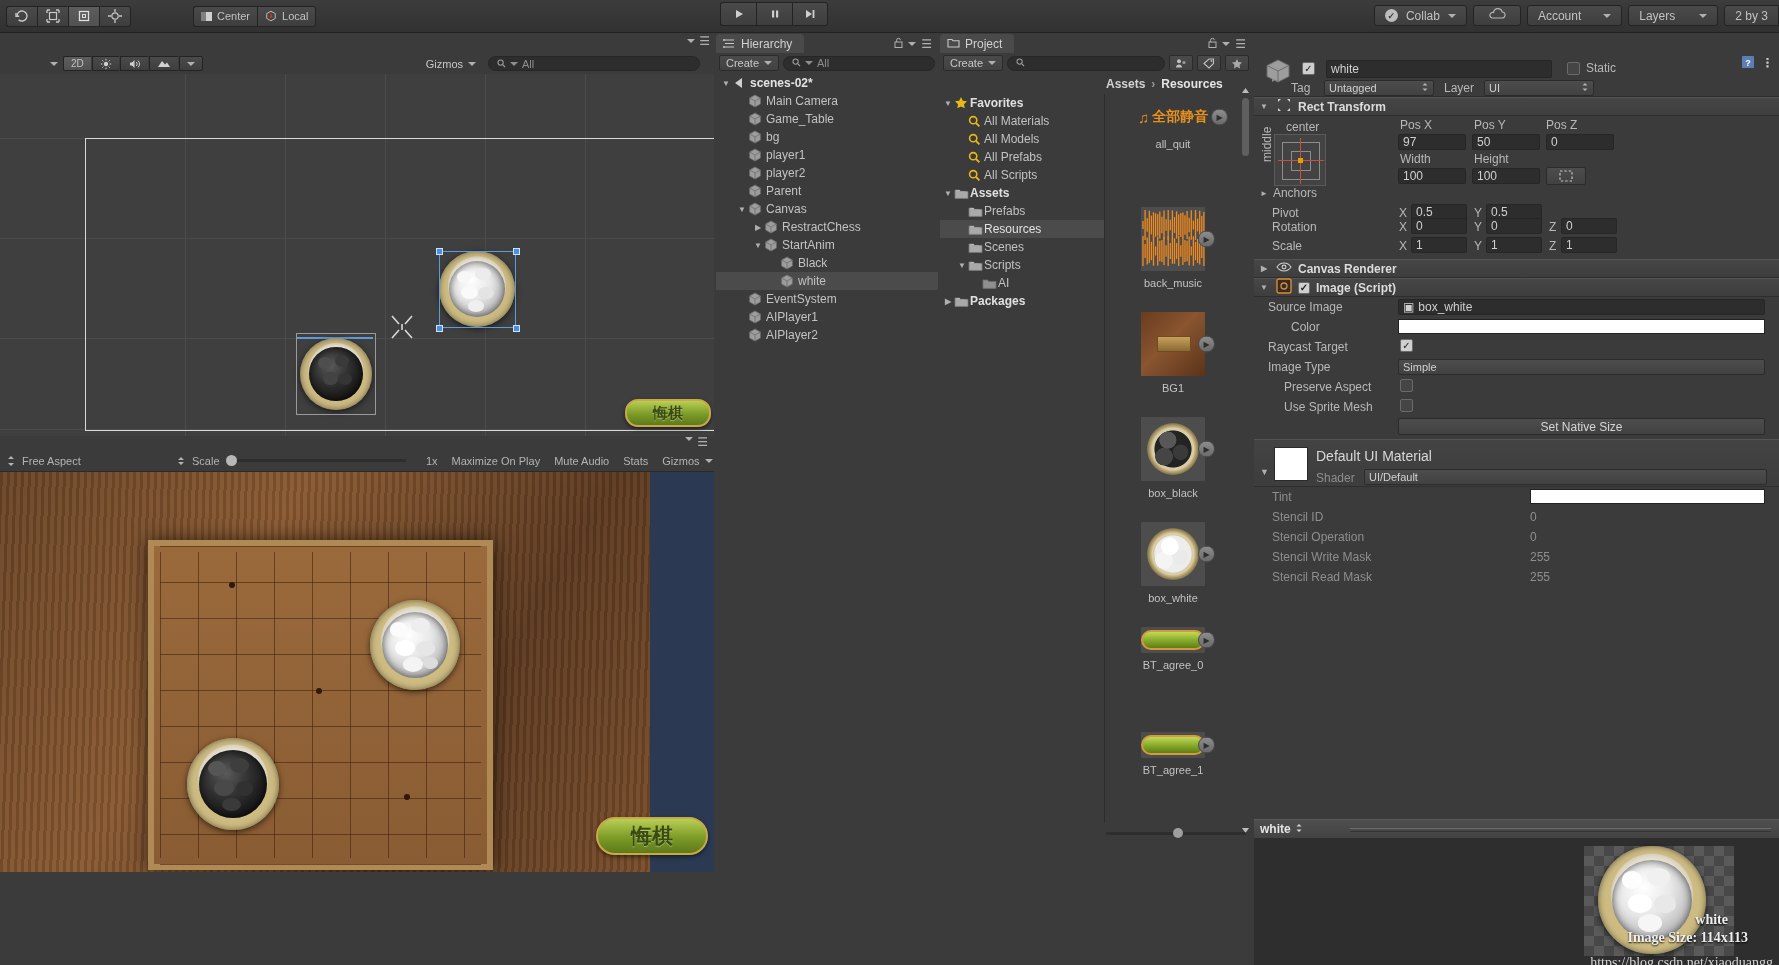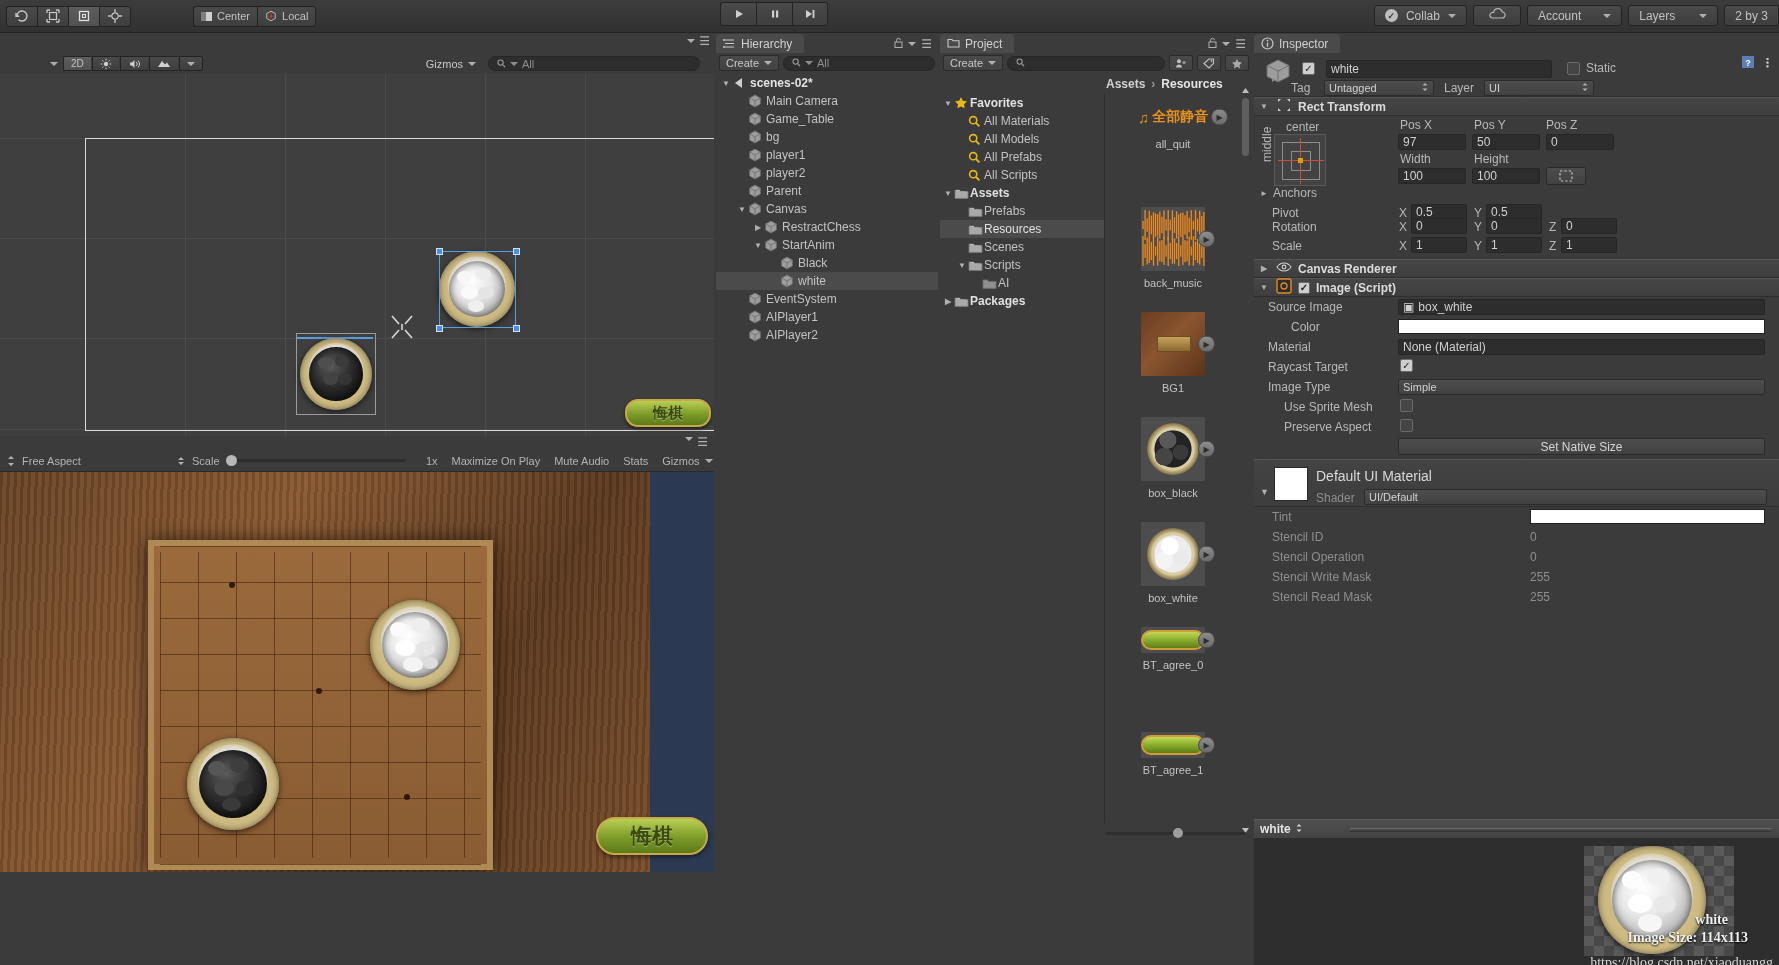--- a/index.html
+++ b/index.html
@@ -1025,32 +1025,20 @@
     </div>
   </div>
 
   <div class="abs" style="left:166px;bottom:2px;right:6px;height:12px;display:flex;align-items:center;">
     <div style="position:absolute;left:0;right:0;height:3px;background:#2e2e2e;border-radius:2px;"></div>
     <div style="position:absolute;left:48%;width:10px;height:10px;border-radius:50%;background:#9e9e9e;"></div>
   </div>
 </div>
 
 <div id="inspector" class="panel">
-  <div class="tabbar">
-    <div class="tab">
-      <span class="ticon">
-        <svg width="13" height="13" viewBox="0 0 13 13">
-            <circle cx="6.5" cy="6.5" r="5.5" fill="none" stroke="#c8c8c8" stroke-width="1.2"></circle>
-            <circle cx="6.5" cy="3.6" r="0.9" fill="#c8c8c8"></circle>
-            <path d="M6.5 5.6v4.2" stroke="#c8c8c8" stroke-width="1.3"></path>
-          </svg>
-      </span>
-      <span>Inspector</span>
-    </div>
-  </div>
 
   <div id="insp-body">
 
     <div class="insp-head">
       <div class="abs" style="left:10px;top:5px;">
         <svg width="30" height="26" viewBox="0 0 30 26">
             <path d="M14 2 25 7.5v11L14 24 3 18.5v-11z" fill="#9d9d9d" stroke="#6d6d6d"></path>
             <path d="M3 7.5 14 13l11-5.5M14 13v11" stroke="#6d6d6d" fill="none"></path>
             <path d="M8 20v4l3-2z" fill="#8c8c8c"></path>
           </svg>
@@ -1232,41 +1220,35 @@
           <span class="abs tf" style="left:144px;right:14px;top:2px;">
             <span style="margin-right:4px;">▣</span>
             <span>box_white</span>
           </span>
         </div>
         <div style="position: relative; height: 20px;">
           <span class="abs lbl" style="left:14px;top:3px;margin-left:23px;">Color</span>
           <span class="abs" style="left:144px;right:14px;top:2px;height:15px;background:#ffffff;border:1px solid #222;"></span>
         </div>
         <div style="position: relative; height: 20px;">
-          <span class="abs lbl" style="left:14px;top:3px;">Material</span>
-          <span class="abs tf" style="left:144px;right:14px;top:2px;">
-            <span>None (Material)</span>
-          </span>
-        </div>
-        <div style="position: relative; height: 20px;">
           <span class="abs lbl" style="left:14px;top:3px;">Raycast Target</span>
           <span class="abs chk" style="left:146px;top:2px;">✓</span>
         </div>
         <div style="position: relative; height: 20px;">
           <span class="abs lbl" style="left:14px;top:3px;">Image Type</span>
           <span class="abs pop" style="left:144px;right:14px;top:2px;text-align:center;">
             <span>Simple</span>
           </span>
         </div>
         <div style="position: relative; height: 20px;">
+          <span class="abs lbl" style="left:30px;top:3px;">Preserve Aspect</span>
+          <span class="abs chk off" style="left:146px;top:2px;"></span>
+        </div>
+        <div style="position: relative; height: 20px;">
           <span class="abs lbl" style="left:30px;top:3px;">Use Sprite Mesh</span>
-          <span class="abs chk off" style="left:146px;top:2px;"></span>
-        </div>
-        <div style="position: relative; height: 20px;">
-          <span class="abs lbl" style="left:30px;top:3px;">Preserve Aspect</span>
           <span class="abs chk off" style="left:146px;top:2px;"></span>
         </div>
       </div>
 
     <div style="position:relative;height:22px;">
       <div class="abs" style="left:144px;right:14px;top:1px;height:17px;background:linear-gradient(#4d4d4d,#414141);border:1px solid #2b2b2b;border-radius:2px;display:flex;align-items:center;justify-content:center;font-size:12px;color:#d6d6d6;">
         <span>Set Native Size</span>
       </div>
     </div>
 

